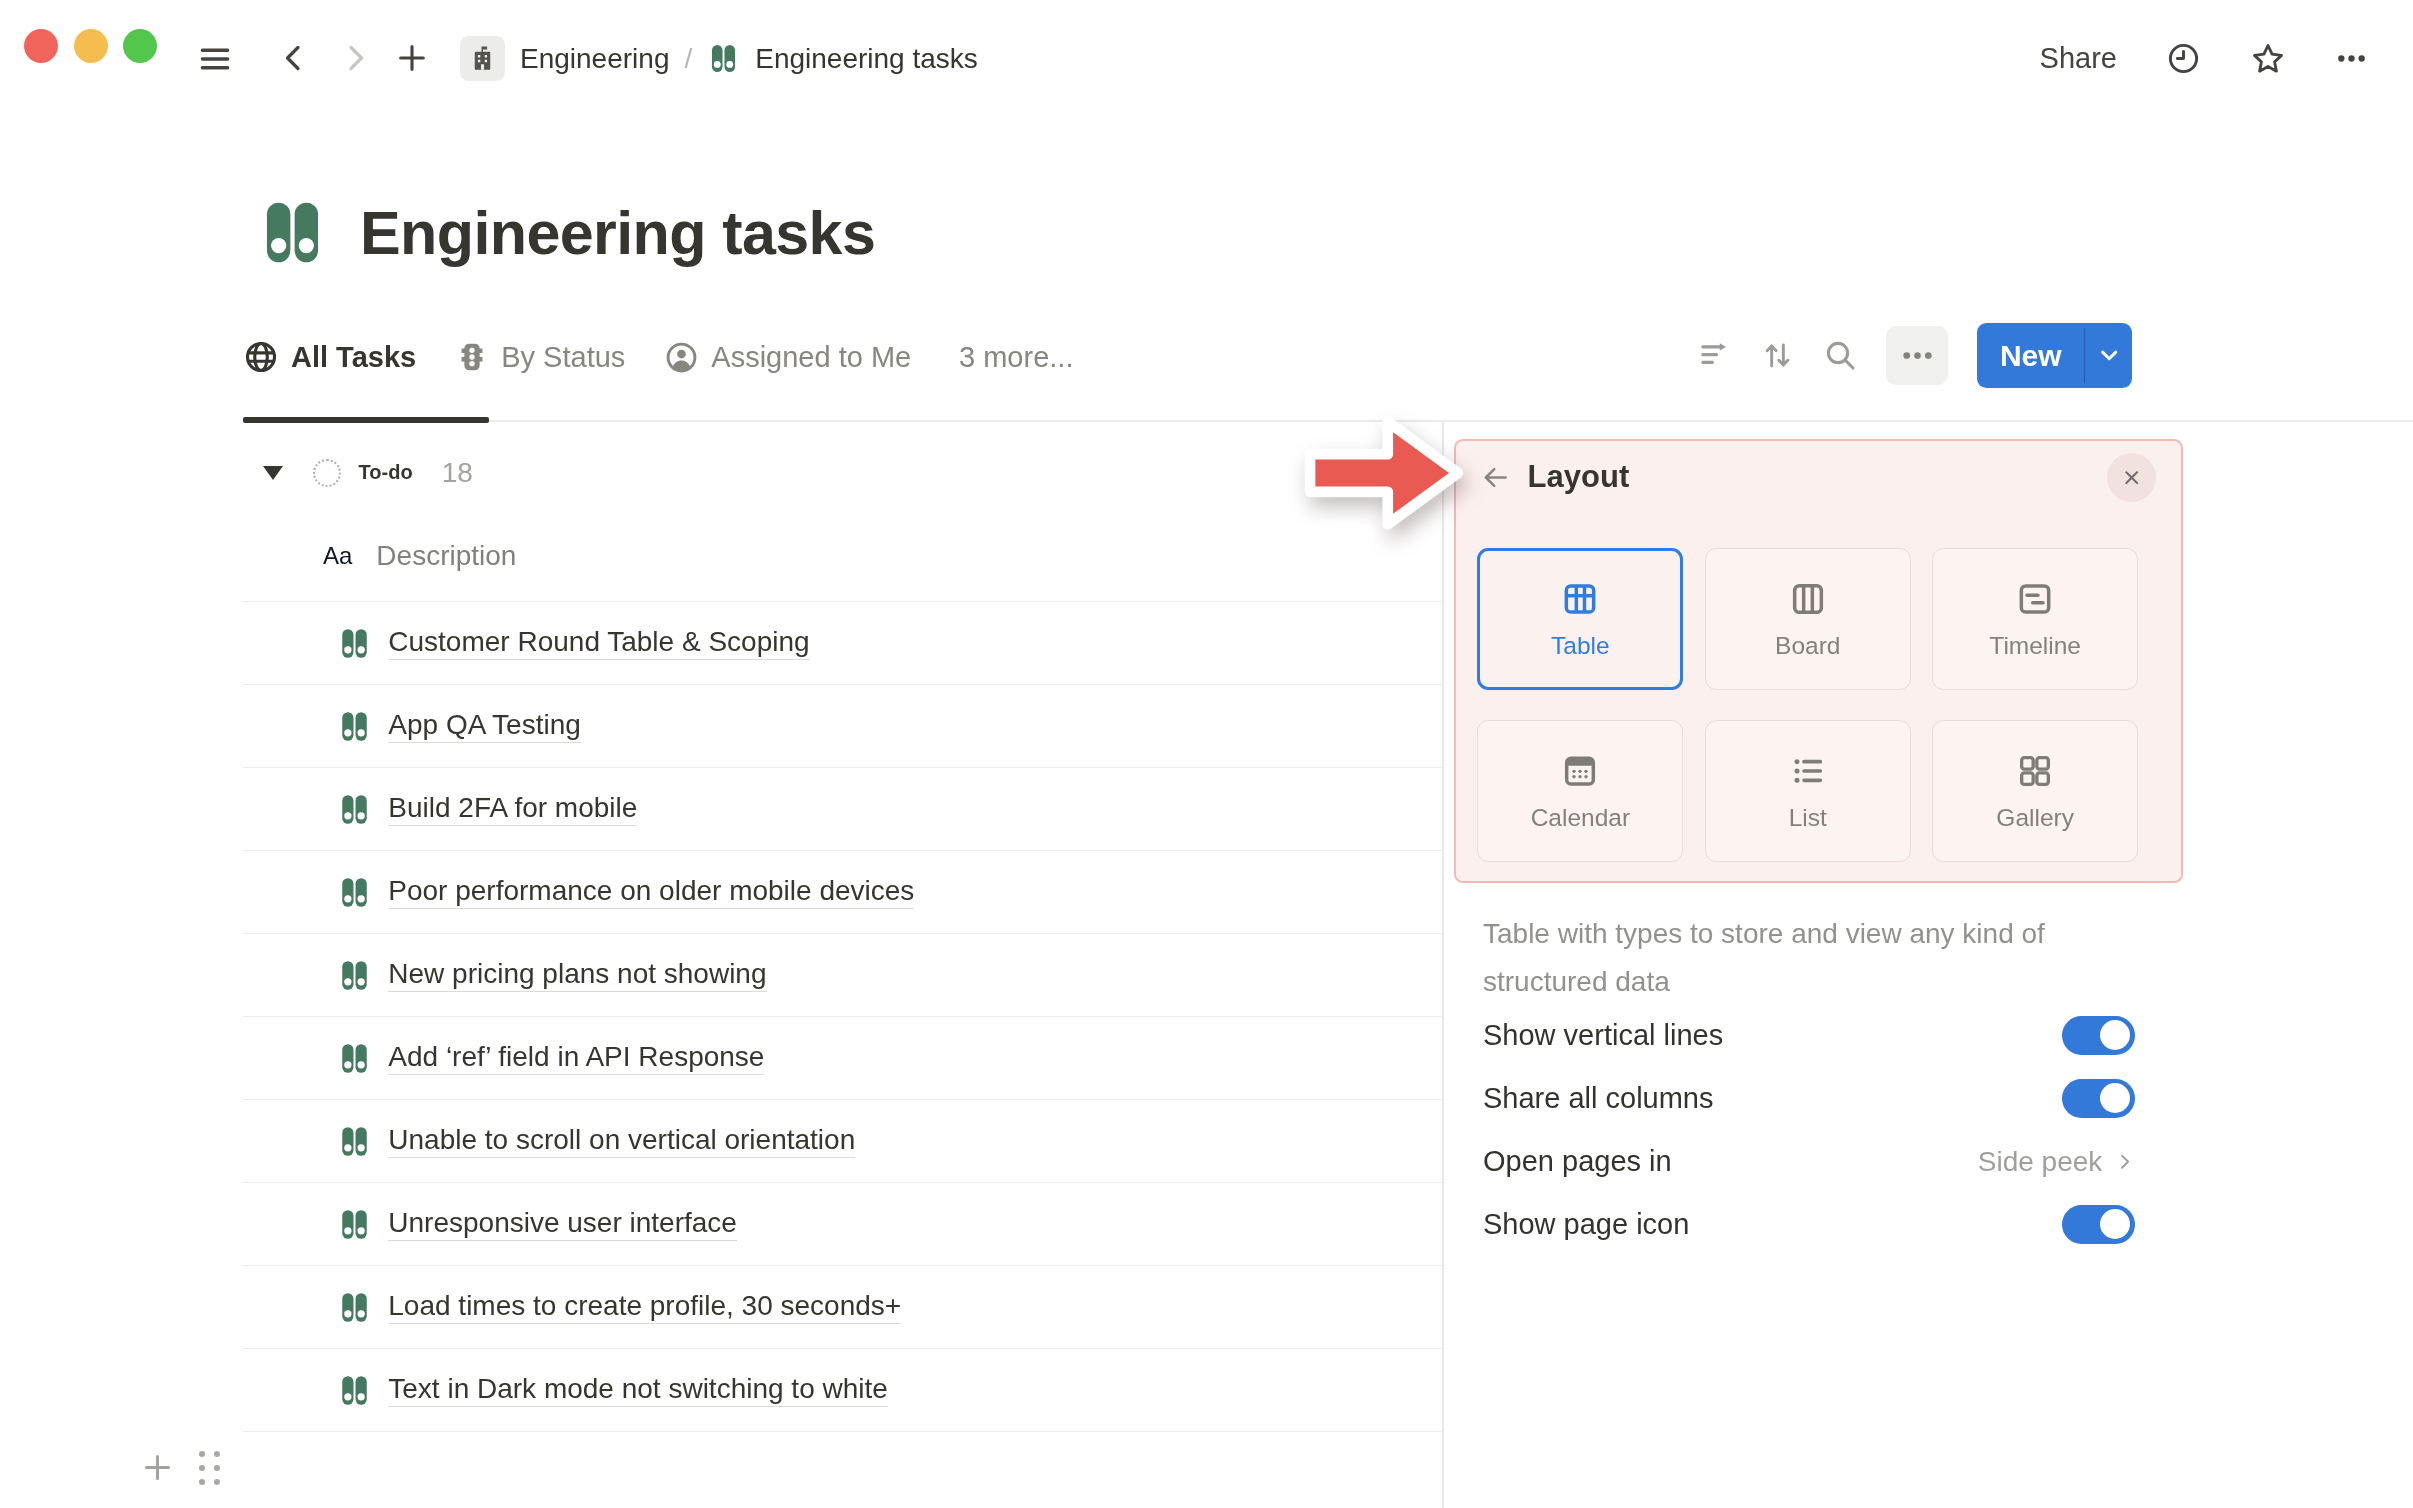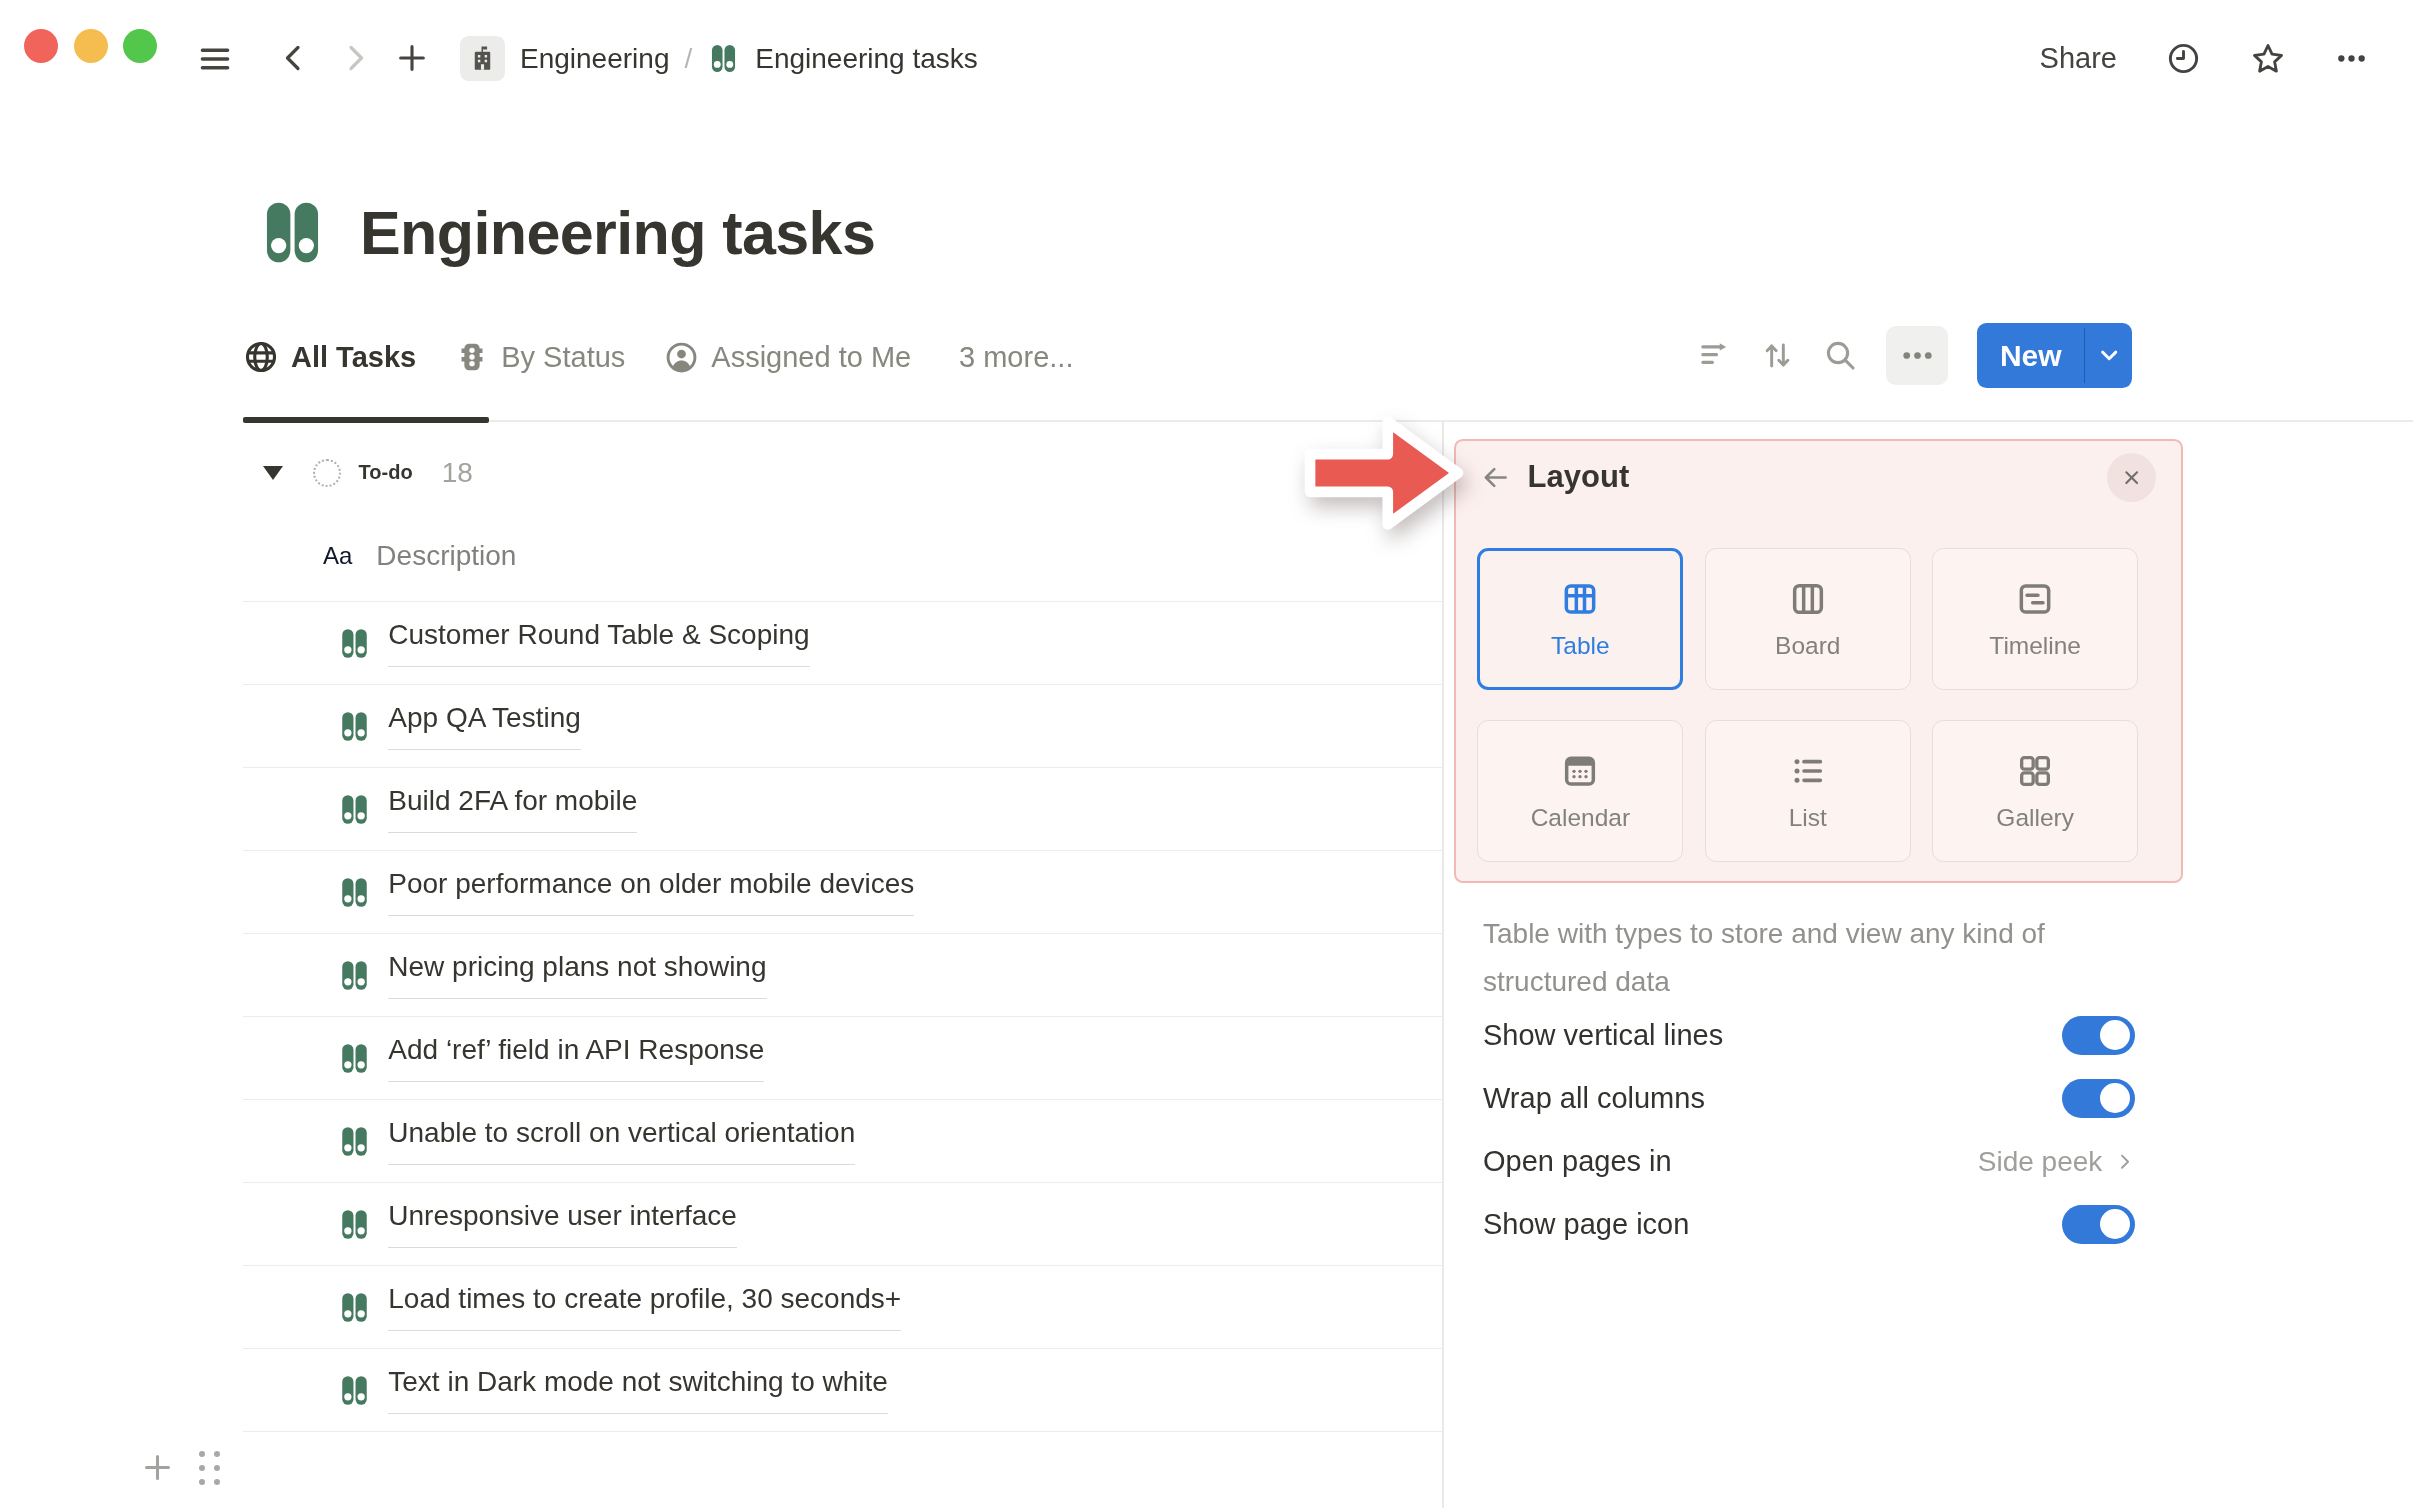--- a/index.html
+++ b/index.html
@@ -44,21 +44,21 @@
   .group-row { height:77px; display:flex; align-items:center; }
   .tri { width:0; height:0; border-left:10px solid transparent; border-right:10px solid transparent; border-top:14px solid #37352f; margin-left:20px; }
   .dashed-circle { width:28px; height:28px; border:2.5px dotted #b3b1ae; border-radius:50%; margin-left:30px; }
   .group-name { margin-left:17.6px; font-size:20px; font-weight:600; color:#37352f;text-align:right; }
   .group-count { margin-left:29px; font-size:28px; color:#a3a29d; }
   .col-header { height:91px; display:flex; align-items:center; border-bottom:1.3px solid #edece9; color:#82817d; }
   .col-aa { margin-left:80px; font-size:24px; color:#0f172a; }
   .col-label { margin-left:24px; font-size:28px; }
   .trow { height:83px; display:flex; align-items:center; border-bottom:1.3px solid #edece9; }
   .trow .bino { margin-left:94px; color:#467a60; flex:none; }
-  .trow .t { margin-left:16.3px; font-size:28px; font-weight:500; color:#37352f; border-bottom:1.9px solid #dcdbd8; padding-bottom:15px; white-space:nowrap; }
+  .trow .t { margin-left:16.3px; font-size:28px; font-weight:500; color:#37352f; border-bottom:1.9px solid #dcdbd8; padding-bottom:1px; white-space:nowrap; }
   .bottom-tools { position:absolute; left:141px; top:1451px; display:flex; align-items:center; gap:25px; color:#a3a29e; }
   .dragdots { display:grid; grid-template-columns:repeat(2,6.3px); grid-template-rows:repeat(3,6.3px); gap:7.5px 8.8px; }
   .dragdots i { width:6.3px; height:6.3px; border-radius:50%; background:#a9a8a3; }
 
   
   .panel { position:absolute; left:1454px; top:439px; width:729px; height:444px; background:#fcf0ee; border:2.5px solid #f2b9b5; border-radius:8.8px; }
   .panel-head { height:70px; display:flex; align-items:center; padding:0 25px; margin-top:1.3px; }
   .panel-title { margin-left:17.6px; font-size:31px; font-weight:600; color:#37352f; }
   .close-btn { margin-left:auto; width:49px; height:49px; border-radius:50%; background:#f1e2e0; display:flex; align-items:center; justify-content:center; color:#6f6e6a; }
   .cards { margin:36px 21.4px 0; display:grid; grid-template-columns:repeat(3,206px); grid-auto-rows:142px; gap:30px 21.4px; }
@@ -458,21 +458,21 @@
   </div>
 
   <div class="panel-desc">Table with types to store and view any kind of structured data</div>
 
   <div class="settings">
     <div class="setting">
       <span class="slabel">Show vertical lines</span>
       <span class="toggle"></span>
     </div>
     <div class="setting">
-      <span class="slabel">Wrap all columns</span>
+      <span class="slabel">Share all columns</span>
       <span class="toggle"></span>
     </div>
     <div class="setting">
       <span class="slabel">Open pages in</span>
       <span class="svalue">
         <span>Side peek</span>
         <svg class="ico" width="21.4" height="21.4" viewBox="0 0 34 34">
             <use href="#i-chev-right"></use>
           </svg>
       </span>

